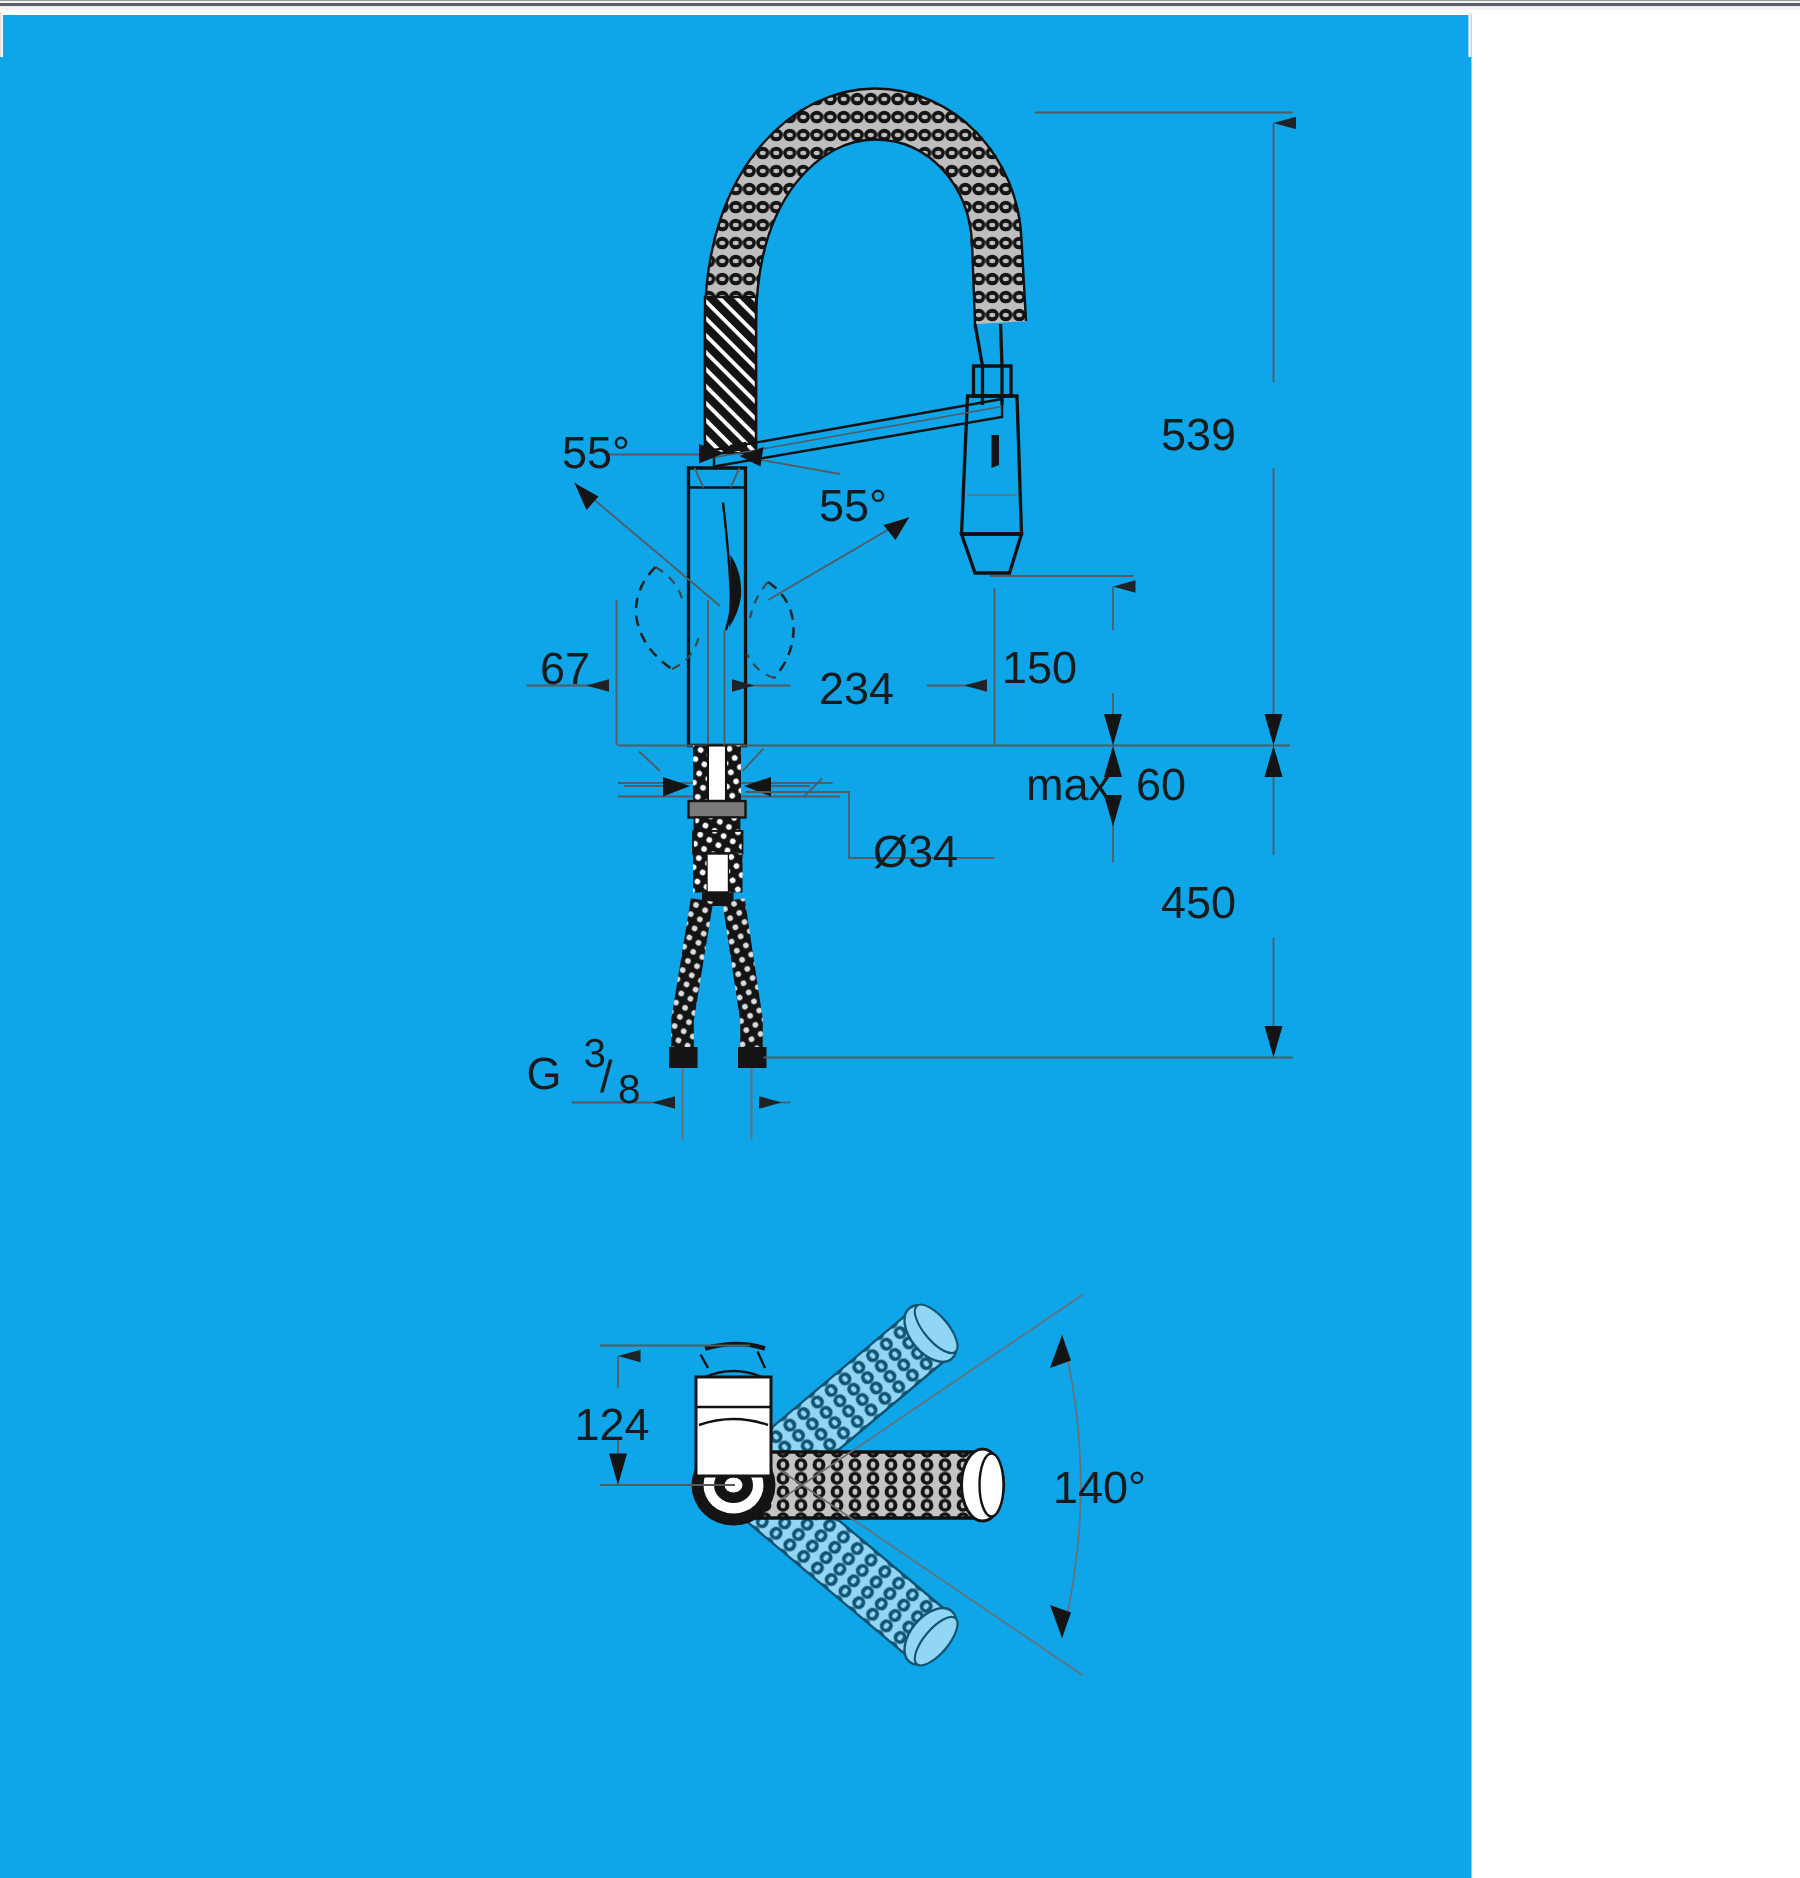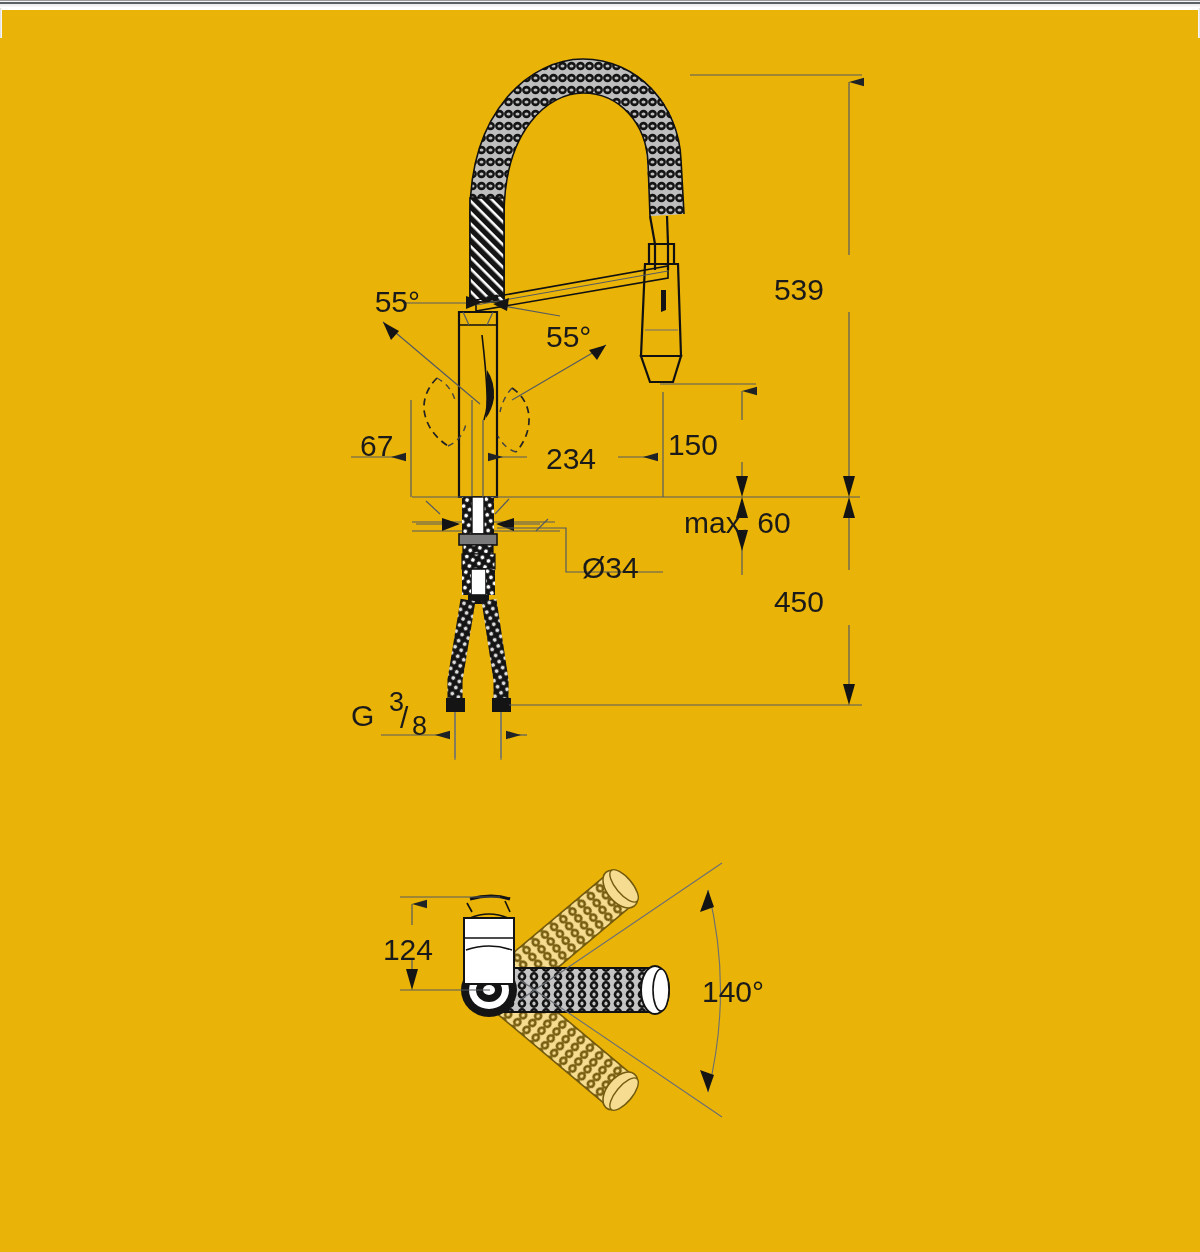--- a/index.html
+++ b/index.html
@@ -10,23 +10,23 @@
   }
   body {
     width: 1200px;
     height: 1252px;
     font-family: "Liberation Sans", sans-serif;
     overflow: hidden;
     position: relative;
   }
   #sheet {
     position: relative;
-    width: 1200px;
+    width: 981px;
     height: 1252px;
-    background: #eab308;
+    background: #0ea5e9;
   }
   #top-border {
     position: absolute;
     left: 0; top: 0;
     width: 1200px;
     height: 10px;
     background: linear-gradient(to bottom,
        #9a9a9a 0px, #9a9a9a 1px,
        #f4f4f4 1px, #f4f4f4 2px,
        #5b5f66 2px, #5b5f66 4px,

